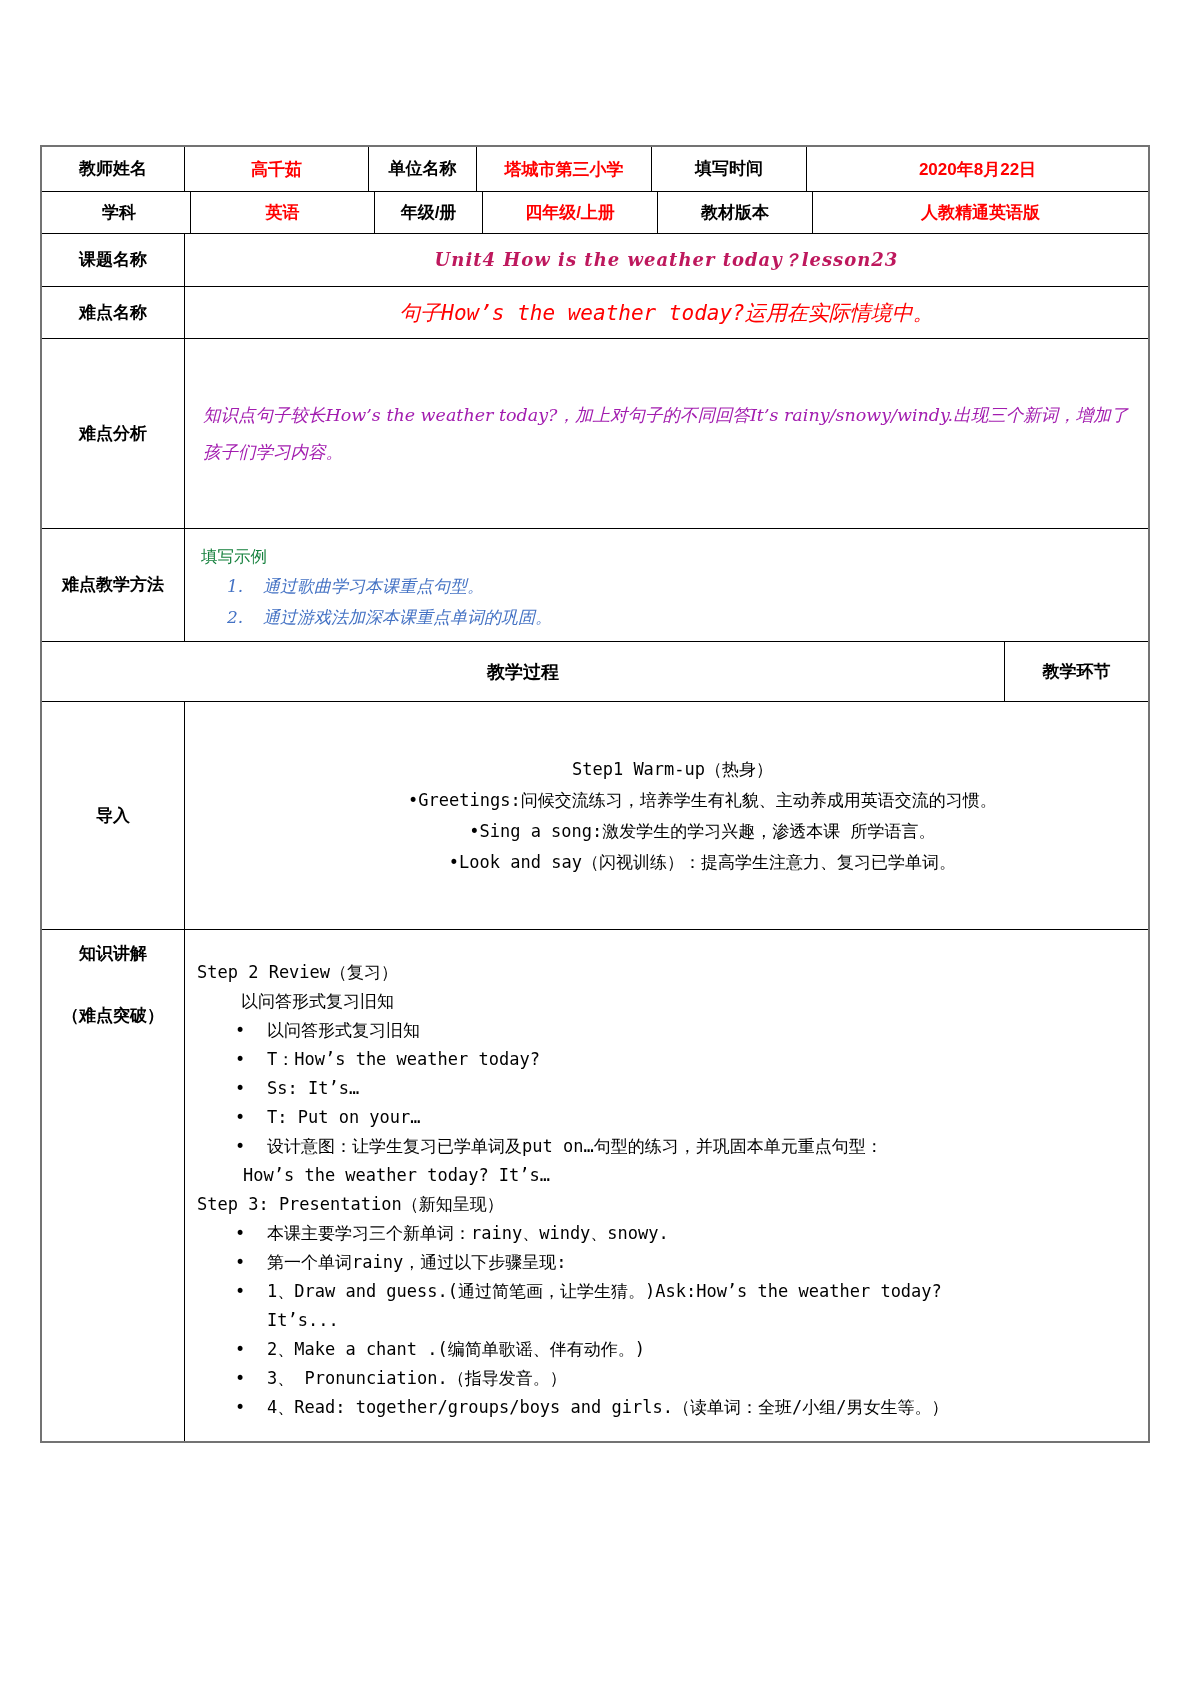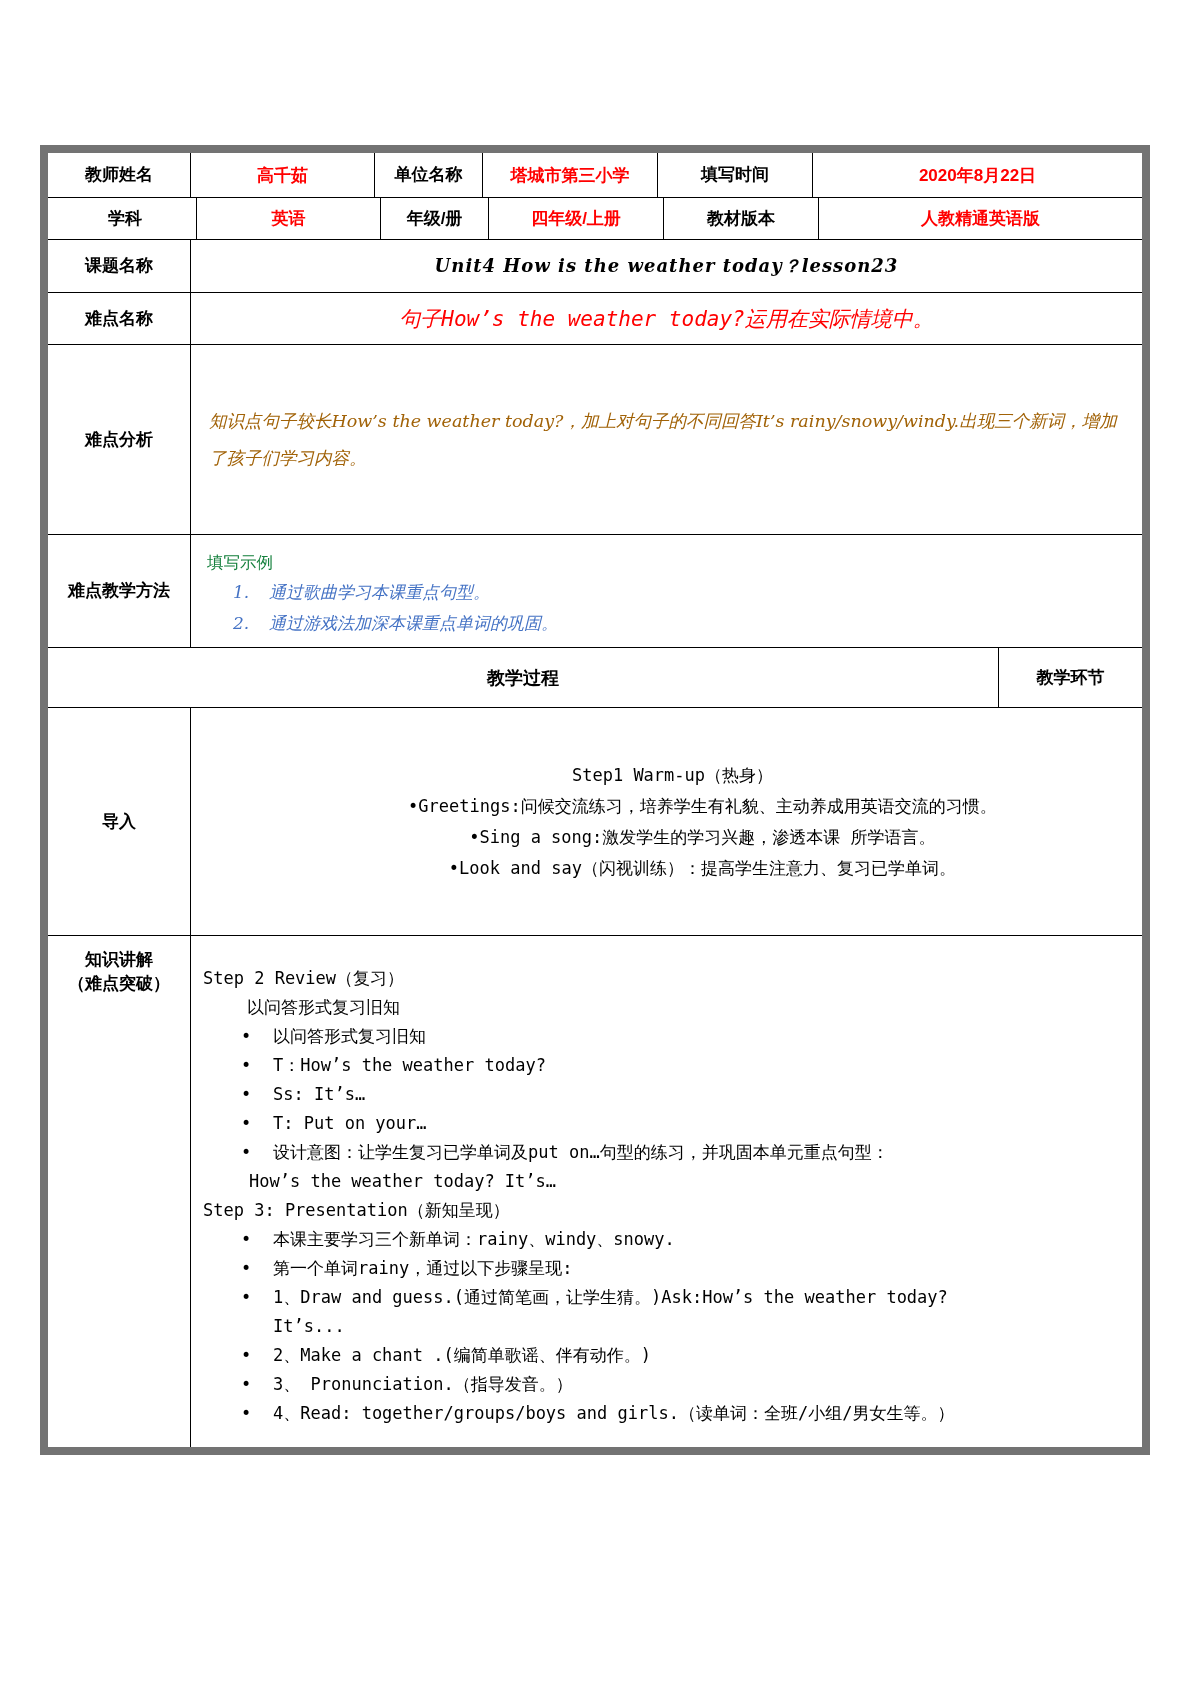--- a/index.html
+++ b/index.html
@@ -3,21 +3,21 @@
 <meta charset="utf-8">
 <style>
   * { margin: 0; padding: 0; box-sizing: border-box; }
   html, body { background: #ffffff; }
   body {
     width: 1191px; height: 1684px; position: relative;
     font-family: "Liberation Sans", sans-serif; color: #000;
   }
   .doc-table {
     position: absolute; left: 40px; top: 145px; width: 1110px;
-    border: 8px solid #737373; background: #fff;
+    border: 2px solid #737373; background: #fff;
   }
   .row { display: flex; align-items: stretch; }
   .row + .row { border-top: 1px solid #000; }
   .cell {
     border-right: 1px solid #000;
     display: flex; align-items: center; justify-content: center;
     text-align: center; padding: 4px 6px; overflow: hidden;
   }
   .cell:last-child { border-right: none; }
 
@@ -37,31 +37,31 @@
   .r5 { height: 190px; }
   .r6 { height: 113px; }
   .r7 { height: 60px; }
   .r8 { height: 228px; }
   .r9 { height: 512px; }
 
   .lbl { font-weight: bold; font-size: 17px; line-height: 24px; }
   .red { color: #ff0000; font-weight: bold; font-size: 17px; }
 
   .title-cell {
-    color: #000000; font-style: italic; font-weight: bold;
+    color: #be185d; font-style: italic; font-weight: bold;
     font-family: "DejaVu Serif", serif; font-size: 18px; letter-spacing: 1px;
   }
   .diff-cell {
     color: #ff0000; font-weight: normal; font-style: italic;
     font-family: "DejaVu Sans Mono", monospace; font-size: 21px;
   }
   .aspect { font-size: 17px; line-height: 32px; font-weight: bold; }
   .analysis { padding: 0 18px; }
   .analysis .blue-italic {
-    color: #a16207; font-style: italic; font-family: "DejaVu Serif", serif;
+    color: #a21caf; font-style: italic; font-family: "DejaVu Serif", serif;
     font-size: 17.5px; line-height: 37px; text-align: left;
   }
 
   .content { display: block; text-align: left; padding: 0; }
 
   
   .tm { padding: 12px 10px 0 16px; }
   .tm-title { color: #15803d; font-size: 16.5px; line-height: 30px; font-family: "Liberation Sans", sans-serif; }
   .tm-item {
     color: #4472c4; font-style: italic; font-family: "DejaVu Serif", serif;
@@ -81,21 +81,21 @@
   .know .ln { line-height: 29px; }
 
   .ln.heading { padding-left: 2px; }
   .ln.plain { padding-left: 46px; }
   .ln.bullet { display: flex; align-items: baseline; padding-left: 40px; }
   .ln.bullet .bl { flex: 0 0 32px; }
   .ln.bullet .bt { flex: 1 1 auto; }
   .ln.cont { padding-left: 48px; }
   .ln.cont2 { padding-left: 72px; }
 
-  .top-label { flex-direction: column; justify-content: flex-start; padding-top: 12px; }
+  .top-label { flex-direction: column; justify-content: flex-start; padding-top: 12px; gap: 38px; }
 </style>
 </head>
 <body>
 
 <div class="doc-table">
 
   <div class="row r1">
     <div class="cell c1 lbl">教师姓名</div>
     <div class="cell c2 red">高千茹</div>
     <div class="cell c3 lbl">单位名称</div>

